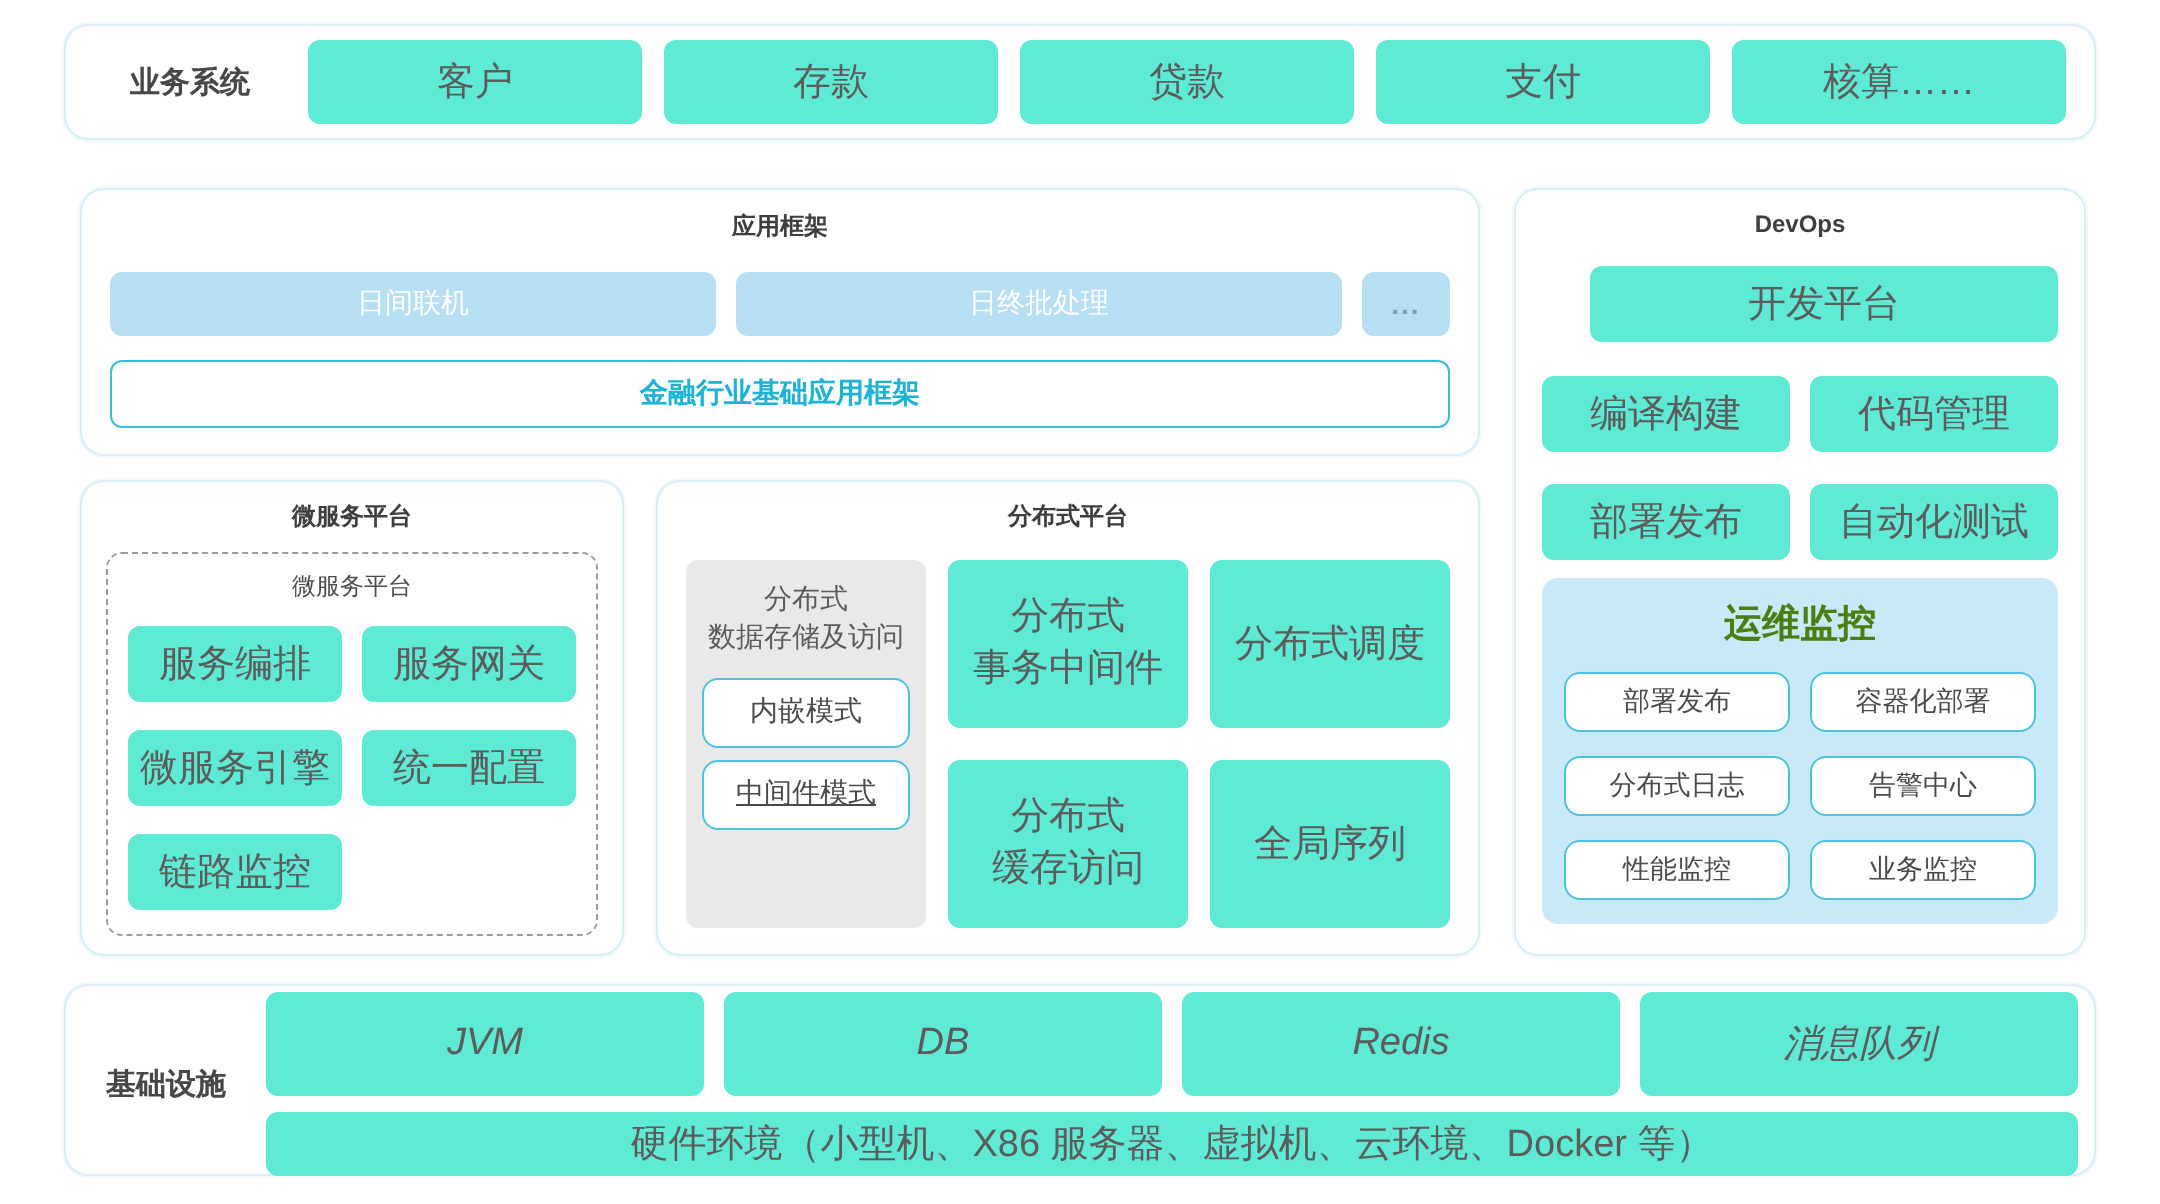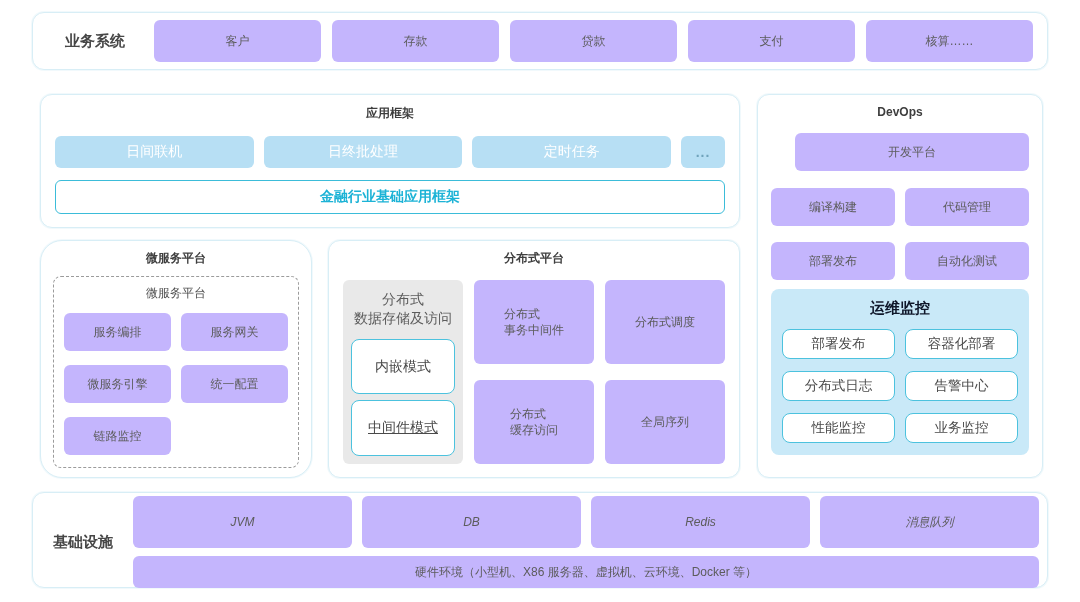--- a/index.html
+++ b/index.html
@@ -5,22 +5,22 @@
   * { margin:0; padding:0; box-sizing:border-box; }
   html,body { width:1080px; height:602px; background:#ffffff;
     font-family:"Liberation Sans","DejaVu Sans",sans-serif; overflow:hidden; }
   body { position:relative; }
 
   .section { position:absolute; background:#fff; border:1px solid #d8eef6;
     border-radius:12px; box-shadow:0 0 0 1px rgba(216,238,246,.35); }
 
   .sec-title { text-align:center; font-size:12px; font-weight:600; color:#3e3e3e; }
 
-  .gbox { background:#c4b5fd; border-radius:6px; color:#5c5c5c; font-size:12px;
-    display:flex; align-items:center; justify-content:center; }
+  .gbox { background:#5eead4; border-radius:6px; color:#5c5c5c; font-size:19px;
+    display:flex; align-items:center; justify-content:center; text-align:center; }
   .bbox { background:#b7dff4; border-radius:6px; color:#ffffff; font-size:14px;
     display:flex; align-items:center; justify-content:center; }
   .tbox { background:#fff; border:1.5px solid #4cc2de; border-radius:8px; color:#4a4a4a;
     font-size:14px; display:flex; align-items:center; justify-content:center; }
   .pre { white-space:pre-line; line-height:1.35; }
 
   
   #biz { left:32px; top:12px; width:1016px; height:58px;
     display:flex; align-items:center; padding:0 14px; gap:11px; }
   #biz .side-label { width:96px; flex:0 0 96px; text-align:center;
@@ -37,43 +37,43 @@
     display:flex; align-items:center; justify-content:center;
     color:#1db3d6; font-size:14px; font-weight:600; }
 
   
   #devops { left:757px; top:94px; width:286px; height:384px; padding:10px 13px 12px; }
   #devops .sec-title { margin-bottom:14px; }
   #devops .dev-platform { height:38px; margin-bottom:17px;margin-left:24px; }
   #devops .tool-grid { display:grid; grid-template-columns:1fr 1fr; gap:16px 10px; margin-bottom:9px; }
   #devops .tool-grid .gbox { height:38px; }
   #devops .monitor { background:#c9e9f8; border-radius:8px; padding:10px 11px 12px; }
-  #devops .monitor .m-title { text-align:center; font-size:15px; font-weight:600;
-    color:#0f172a; margin-bottom:11px; }
+  #devops .monitor .m-title { text-align:center; font-size:19px; font-weight:600;
+    color:#4d7c0f; margin-bottom:11px; }
   #devops .monitor .m-grid { display:grid; grid-template-columns:1fr 1fr; gap:12px 10px; }
   #devops .monitor .tbox { height:30px; font-size:13.5px; }
 
   
-  #micro { left:40px; top:240px; width:272px; height:238px; padding:9px 12px 10px;border-radius:22px; }
+  #micro { left:40px; top:240px; width:272px; height:238px; padding:9px 12px 10px; }
   #micro .sec-title { margin-bottom:9px; }
   #micro .dashed { border:1px dashed #9b9b9b; border-radius:8px; height:192px;
     padding:8px 10px 10px; }
   #micro .inner-title { text-align:center; font-size:12px; color:#4d4d4d; margin-bottom:11px; }
   #micro .ms-grid { display:grid; grid-template-columns:1fr 1fr; gap:14px 10px; }
   #micro .ms-grid .gbox { height:38px; }
 
   
   #dist { left:328px; top:240px; width:412px; height:238px; padding:9px 14px 12px; }
   #dist .sec-title { margin-bottom:13px; }
   #dist .d-grid { display:grid; grid-template-columns:120px 1fr 1fr; grid-template-rows:1fr 1fr;
     gap:16px 11px; height:184px; }
   #dist .storage { grid-row:1 / span 2; background:#e9e9e9; border-radius:6px;
     padding:10px 8px 8px; display:flex; flex-direction:column; }
   #dist .storage .s-label { text-align:center; font-size:14px; color:#5c5c5c; margin-bottom:11px; }
-  #dist .storage .tbox { height:56px; }
+  #dist .storage .tbox { height:35px; }
   #dist .storage .tbox + .tbox { margin-top:6px;text-decoration:underline; }
   #dist .d-grid > .gbox { height:auto; }
 
   
   #infra { left:32px; top:492px; width:1016px; height:96px;
     display:flex; align-items:center; padding:14px 8px 10px 0; }
   #infra .side-label { width:100px; flex:0 0 100px; text-align:center;
     font-size:15px; font-weight:600; color:#474747; }
   #infra .content { flex:1; }
   #infra .row { display:flex; gap:10px; height:52px; margin-bottom:8px;font-style:italic; }
@@ -90,21 +90,20 @@
   <div class="gbox">贷款</div>
   <div class="gbox">支付</div>
   <div class="gbox">核算……</div>
 </div>
 
 <div class="section" id="appfw">
   <div class="sec-title">应用框架</div>
   <div class="mod-row">
     <div class="bbox">日间联机</div>
     <div class="bbox">日终批处理</div>
-    <div class="bbox">定时任务</div>
     <div class="bbox more">...</div>
   </div>
   <div class="base">金融行业基础应用框架</div>
 </div>
 
 <div class="section" id="devops">
   <div class="sec-title">DevOps</div>
   <div class="gbox dev-platform">开发平台</div>
   <div class="tool-grid">
     <div class="gbox">编译构建</div>

